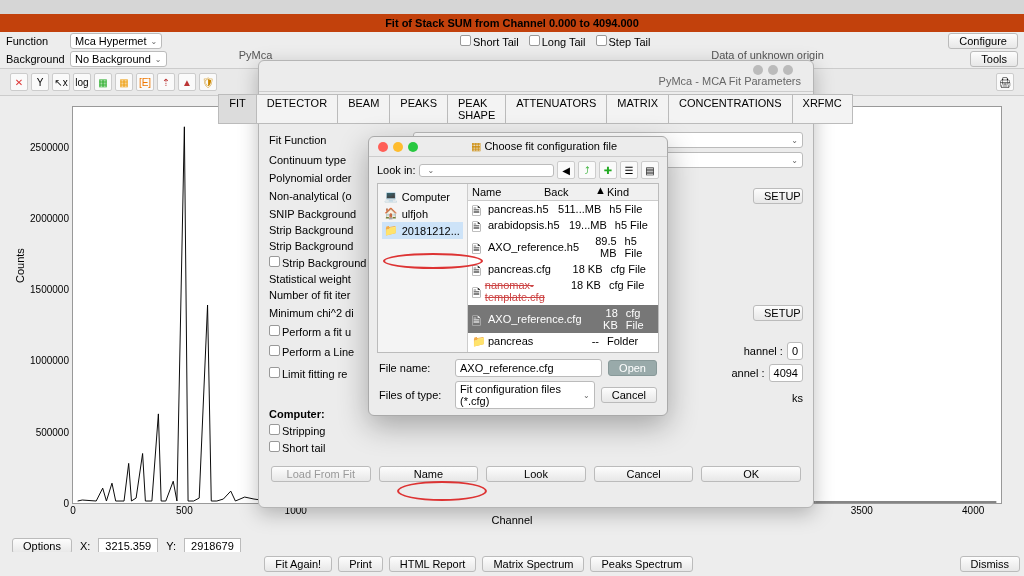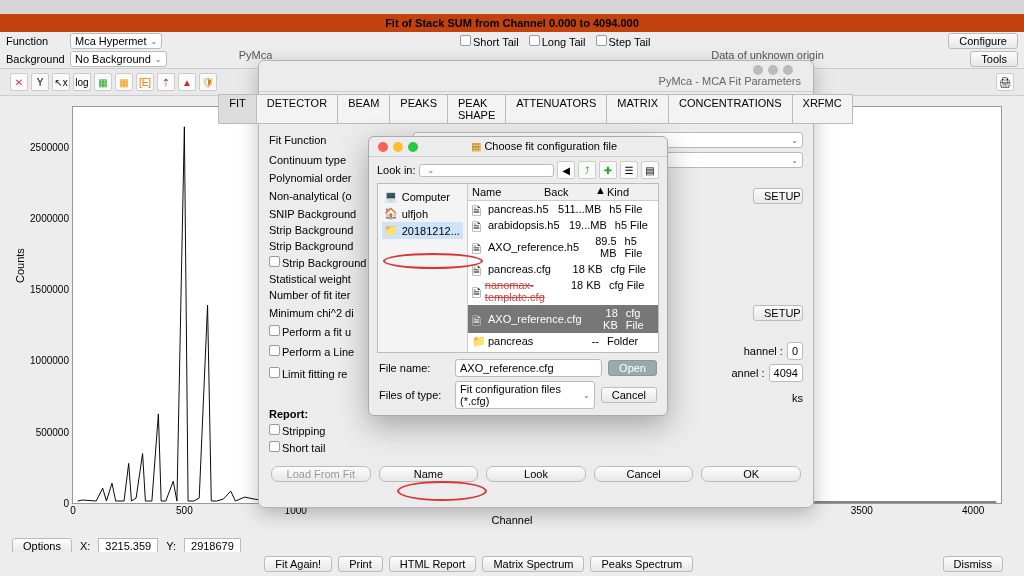--- a/index.html
+++ b/index.html
@@ -19,34 +19,34 @@
   .tico { width:18px;height:18px;border:1px solid #ccc;border-radius:2px;display:flex;align-items:center;justify-content:center;background:#fafafa;font-size:10px;}
   .plot-wrap { position:absolute; left:12px; right:12px; top:98px; bottom:40px; background:#ededed;}
   .plot { position:absolute; left:60px; right:10px; top:8px; bottom:32px; background:#fff; border:1px solid #999;}
   .ylab { position:absolute; left:8px; top:50%; transform:rotate(-90deg) translateX(40px); transform-origin:left; }
   .xlab { position:absolute; left:50%; bottom:10px; transform:translateX(-50%);}
   .ytick { position:absolute; right:100%; padding-right:4px; transform:translateY(-50%); font-size:10px;}
   .xtick { position:absolute; top:100%; padding-top:2px; transform:translateX(-50%); font-size:10px;}
   svg.spec { position:absolute; inset:0; width:100%; height:100%;}
   .status { position:absolute; left:12px; bottom:22px; display:flex; gap:8px; align-items:center;}
   .statbox { background:#fff; border:1px solid #bbb; padding:1px 6px;}
-  .bottombar { position:absolute; left:0; right:0; bottom:0; padding:4px 21px; display:flex; gap:6px; align-items:center; background:#ededed;}
+  .bottombar { position:absolute; left:0; right:0; bottom:0; padding:4px 4px; display:flex; gap:6px; align-items:center; background:#ededed;}
   
   .win { position:absolute; background:#ececec; border:1px solid #b5b5b5; border-radius:6px; box-shadow:0 6px 20px rgba(0,0,0,0.25);}
   .win .titlebar { display:flex; align-items:flex-end; padding:4px 12px; border-bottom:1px solid #ccc;flex-direction:column;}
   .traffic { display:flex; gap:5px; margin-right:8px;}
   .dot { width:10px;height:10px;border-radius:50%;}
   .tabs { display:flex; justify-content:center; gap:0; padding:2px 6px; background:#ececec;}
   .tab { padding:2px 10px; border:1px solid #bbb; background:#f3f3f3; margin-left:-1px;}
   .tab.active { background:#dcdcdc;}
   .form { padding:4px 10px;}
   .form .row { padding:2px 0;}
   .lbl { width:140px;}
   .bbar { display:flex; gap:8px; padding:6px 12px; justify-content:center;}
-  .bbar .btn { width:110px;border-radius:7px;}
+  .bbar .btn { width:110px;}
   
   .fdlg { position:absolute; background:#ececec; border:1px solid #aaa; border-radius:6px; box-shadow:0 10px 30px rgba(0,0,0,0.3);}
   .fd-title { text-align:center; padding:3px; border-bottom:1px solid #ccc; display:flex; align-items:center;}
   .fd-tools { display:flex; gap:3px; padding:4px 8px; align-items:center;}
   .fd-body { display:flex; border:1px solid #bbb; margin:0 8px; background:#fff; height:170px;}
   .fd-side { width:90px; background:#f4f4f4; border-right:1px solid #ccc; padding:4px;}
   .fd-side div { display:flex; align-items:center; gap:4px; padding:2px 2px;}
   .fd-list { flex:1; overflow:auto;}
   .fd-head { display:flex; background:#f0f0f0; border-bottom:1px solid #ccc; font-weight:500;}
   .fh-name { flex:1; padding:2px 4px;}
@@ -222,21 +222,21 @@
       </div>
     <div class="row">
         <label><span class="check"></span><span>Limit fitting re</span></label>
       <span class="right">annel :</span>
         <span class="inp" style="flex:0;width:40px">4094</span>
       </div>
     <div class="row" style="margin-top:6px">
         <span class="right">ks</span>
       </div>
     <div class="row">
-        <b>Report:</b>
+        <b>Computer:</b>
       </div>
     <div class="row">
         <label><span class="check"></span><span>Stripping</span></label>
       </div>
     <div class="row">
         <label><span class="check"></span><span>Short tail</span></label>
       </div>
   </div>
   <div class="bbar">
     <span class="btn" style="color:#999">Load From Fit</span>

